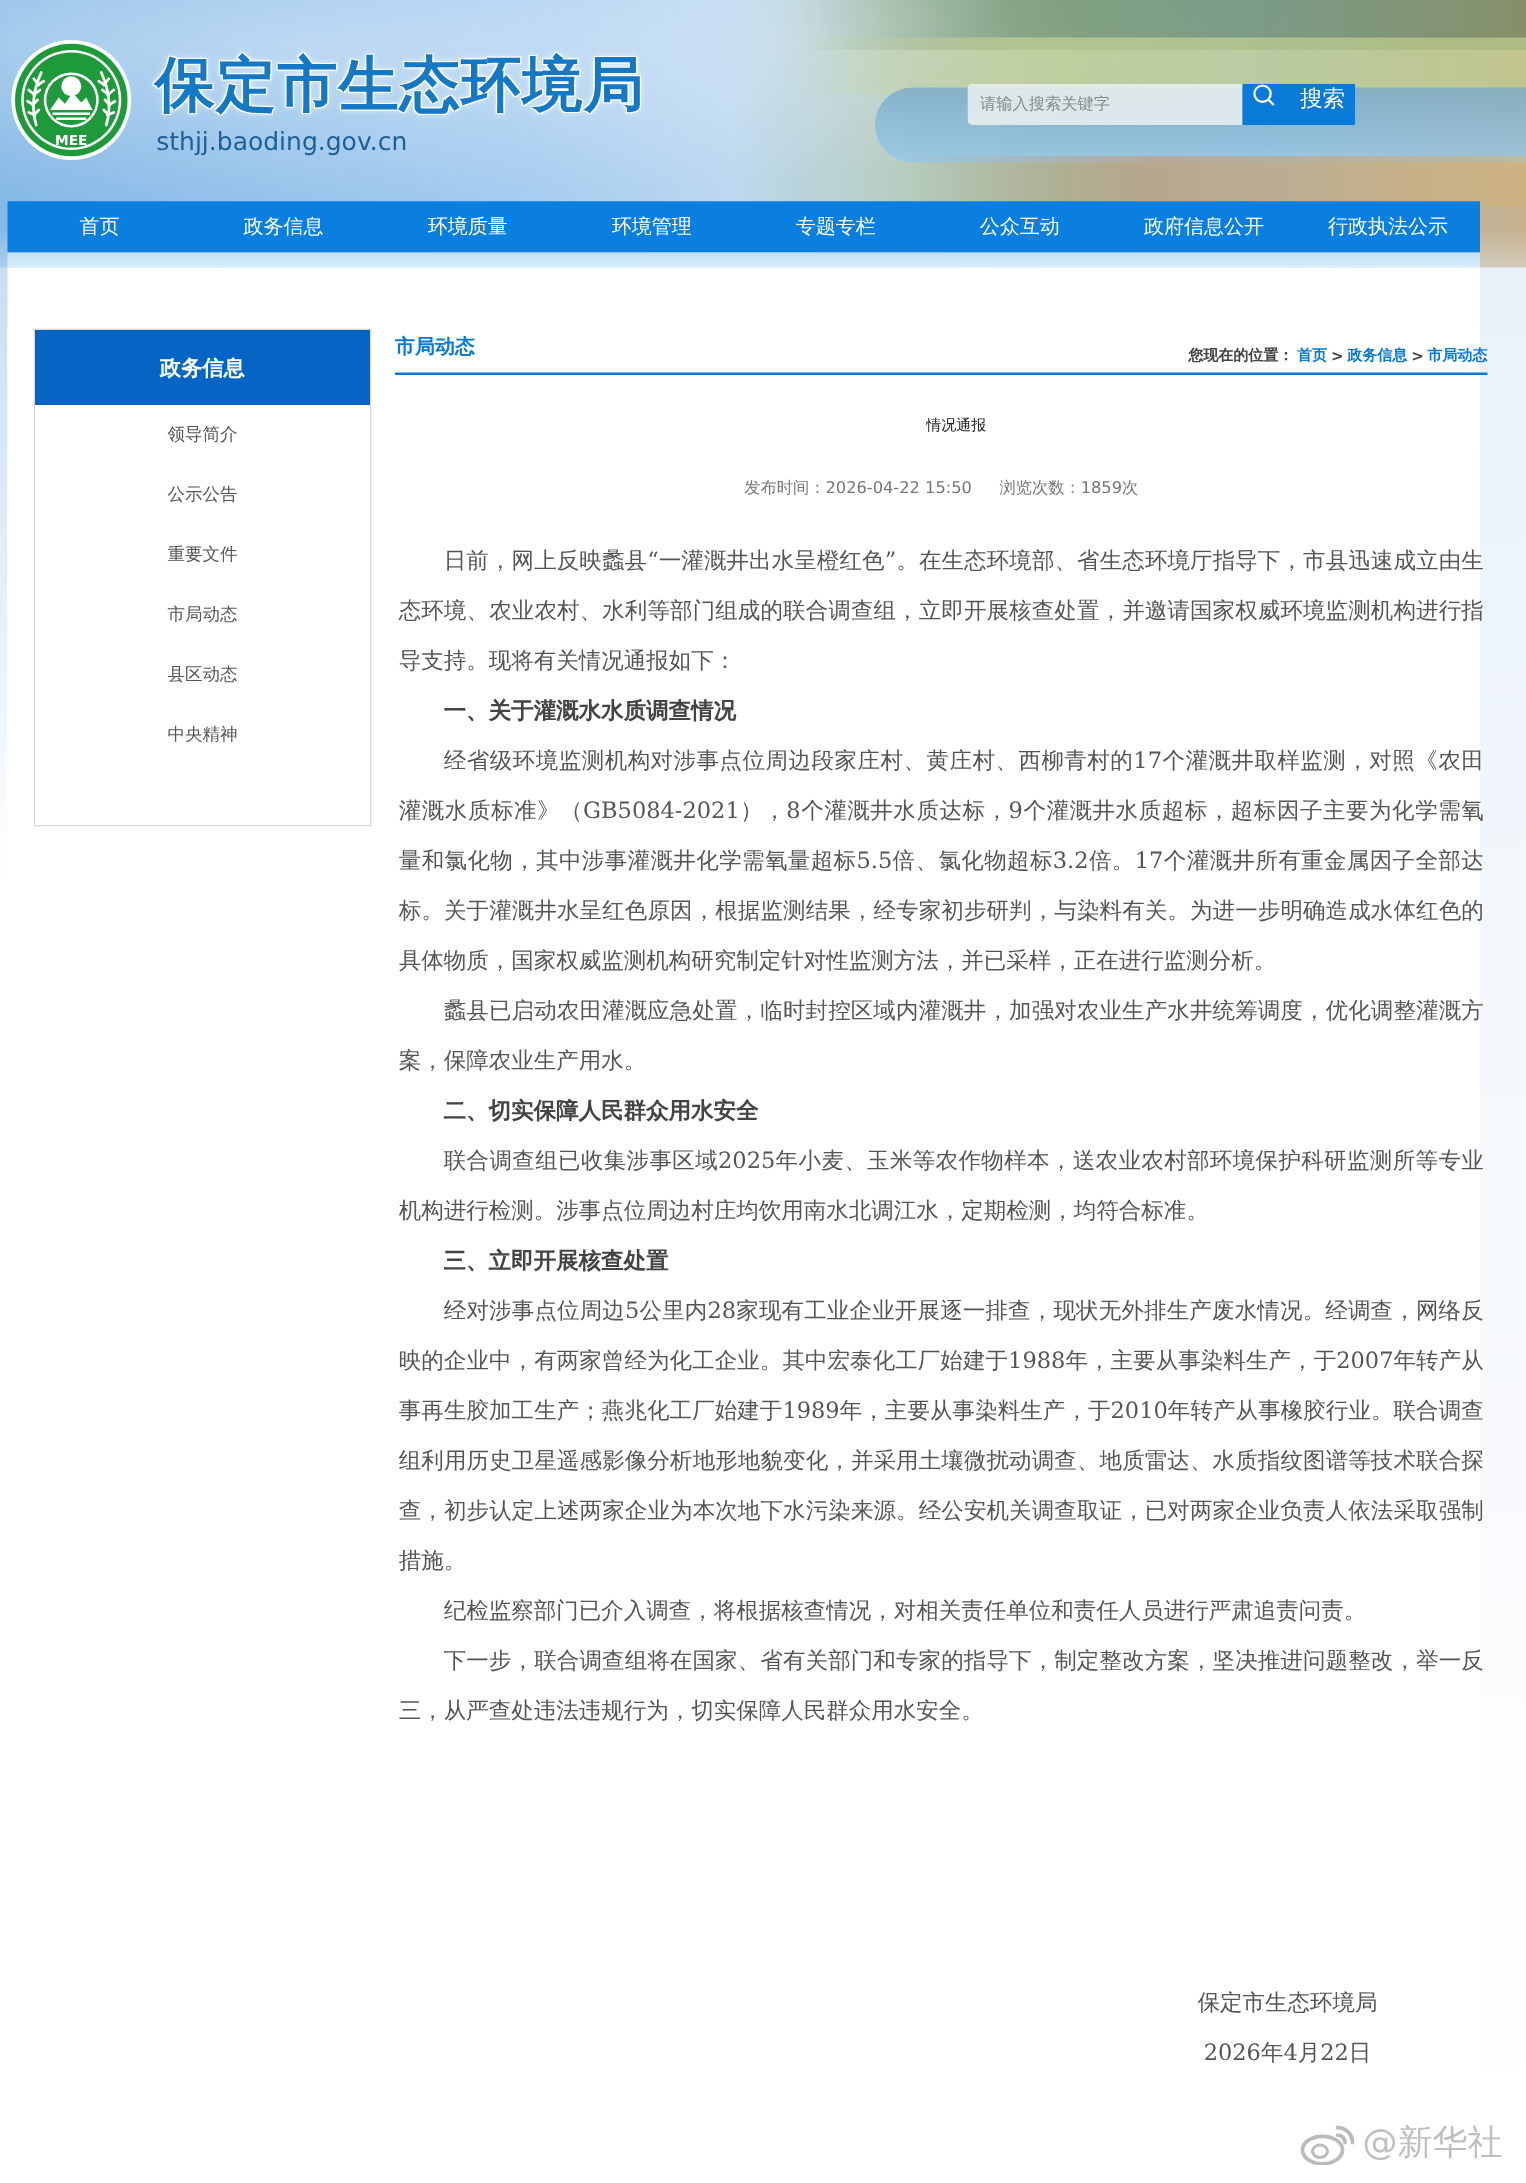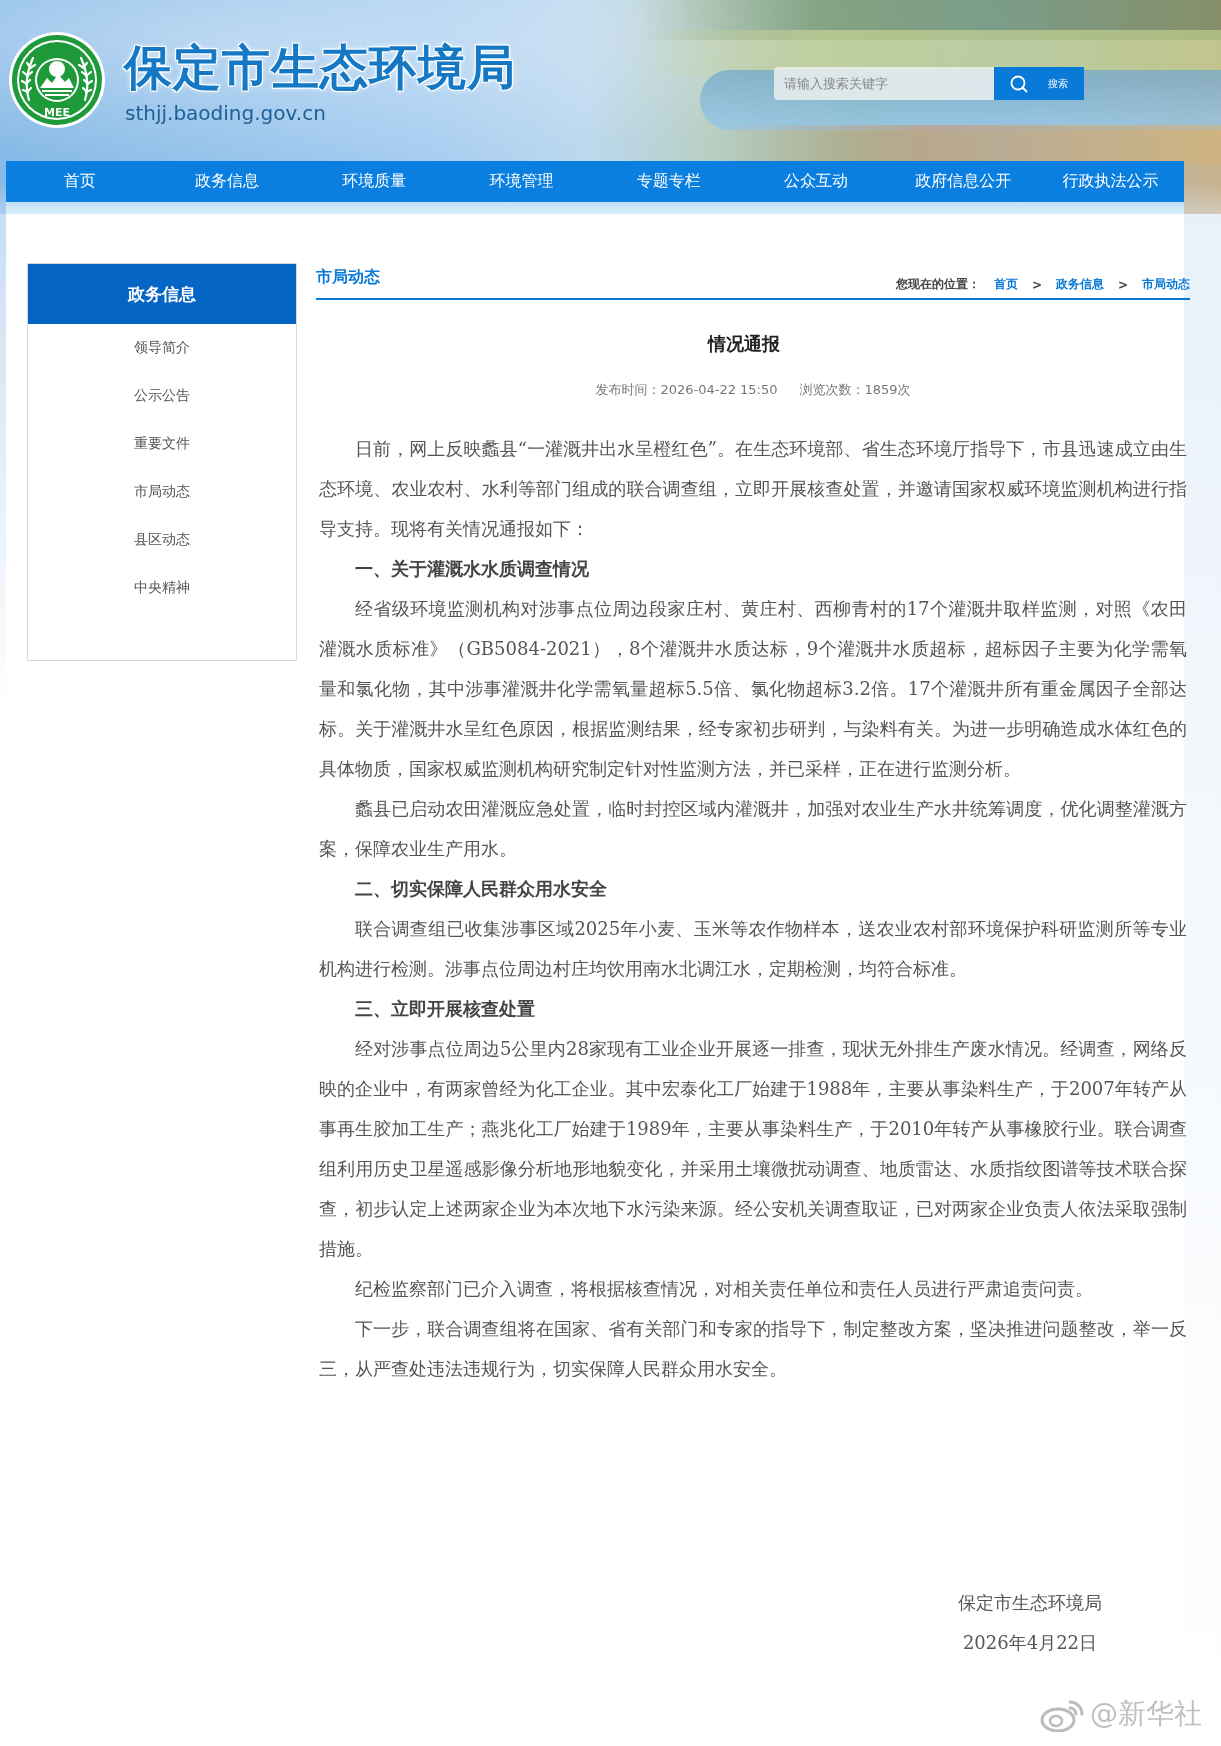--- a/index.html
+++ b/index.html
@@ -58,22 +58,22 @@
   }
   .search-input {
     width: 220px; height: 33px; border: none; outline: none;
     background: rgba(235,240,240,0.85);
     padding: 0 10px; font-size: 13px; color: #888;
     font-family: "DejaVu Sans", sans-serif;
   }
   .search-input::placeholder { color: #888; }
   .search-btn {
     width: 90px; height: 33px; background: #0a7ad8; color: #fff;
-    display: flex; align-items: center; justify-content: center; gap: 20px;
-    font-size: 10px; cursor: pointer;
+    display: flex; align-items: flex-start; justify-content: center; gap: 20px;
+    font-size: 18px; cursor: pointer;
   }
   
   .nav {
     position: absolute; left: 6px; top: 161px; width: 1178px; height: 41px;
     background: #0a7fe0;
     display: flex;
   }
   .nav-item {
     flex: 1; display: flex; align-items: center; justify-content: center;
     color: #fff; font-size: 16px; cursor: pointer;
@@ -112,28 +112,28 @@
   
   .section-head {
     position: absolute; left: 316px; top: 262px; width: 874px; height: 38px;
     border-bottom: 2px solid #0a7ad8;
   }
   .section-title {
     position: absolute; left: 0; top: 5px; font-size: 16px; font-weight: bold; color: #0a7ad8;
   }
   .breadcrumb {
     position: absolute; right: 0; top: 14px; font-size: 12px; color: #444; font-weight: bold;
-    display: flex; gap: 14px; align-items: center;
+    display: flex; gap: 3px; align-items: center;
   }
   .breadcrumb .crumb { color: #0a7ad8; cursor: pointer; }
   .breadcrumb .sep { color: #444; }
   
   .article-title {
-    position: absolute; left: 307px; top: 332px; width: 874px; text-align: center;
-    font-size: 18px; font-weight: bold; color: #222;
+    position: absolute; left: 328px; top: 332px; width: 874px; text-align: center;
+    font-size: 12px; font-weight: normal; color: #222;
   }
   .article-meta {
     position: absolute; left: 316px; top: 381px; width: 874px; text-align: center;
     font-size: 13px; color: #777;
   }
   .article-meta span + span { margin-left: 22px; }
   .article-body {
     position: absolute; left: 319px; top: 429px; width: 868px;
     font-family: "DejaVu Serif", "Liberation Serif", serif;
     font-size: 18px; line-height: 40px; color: #555;

